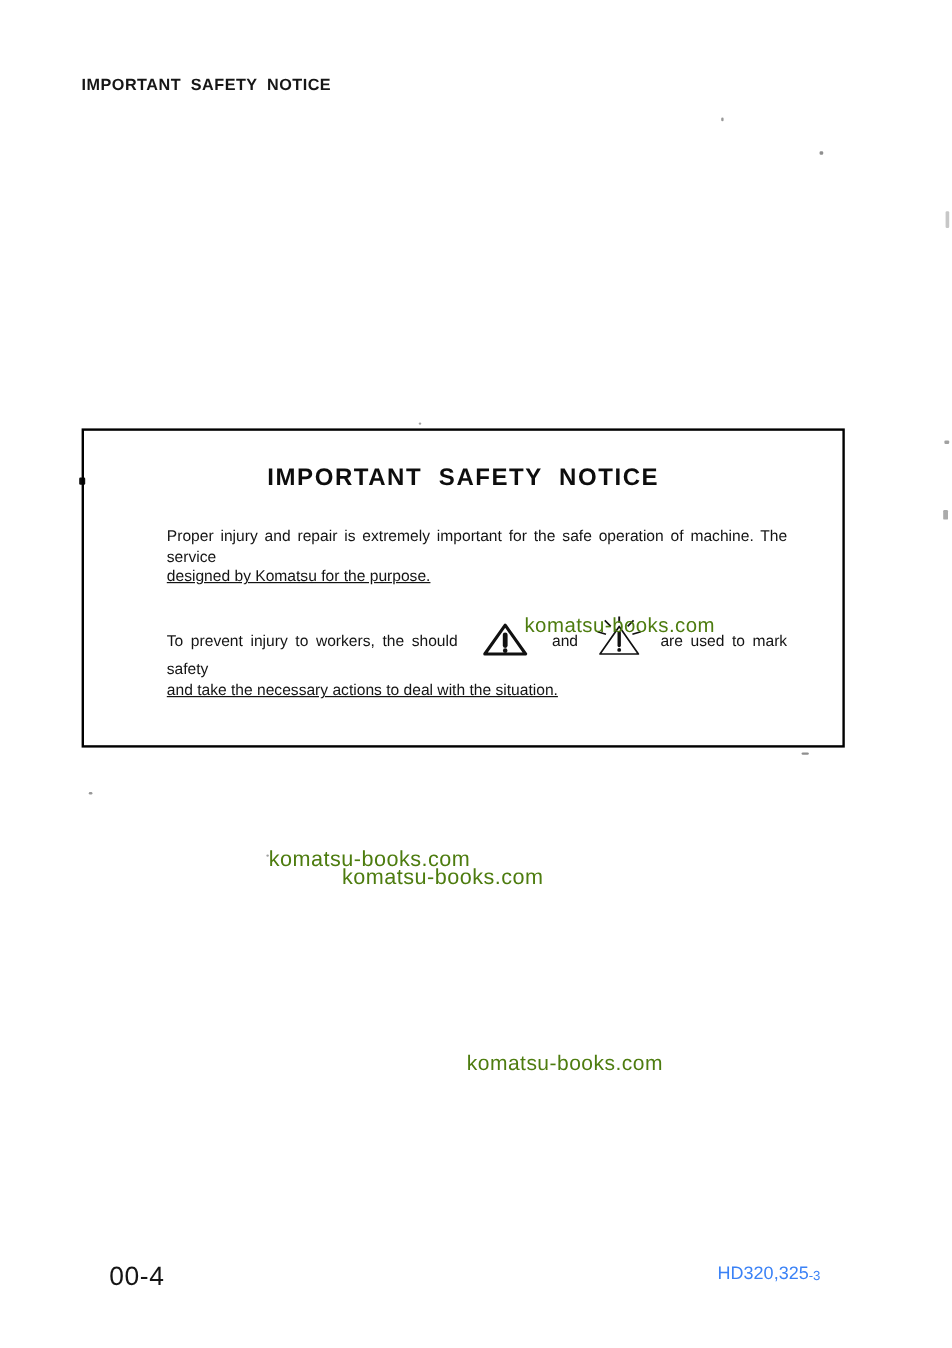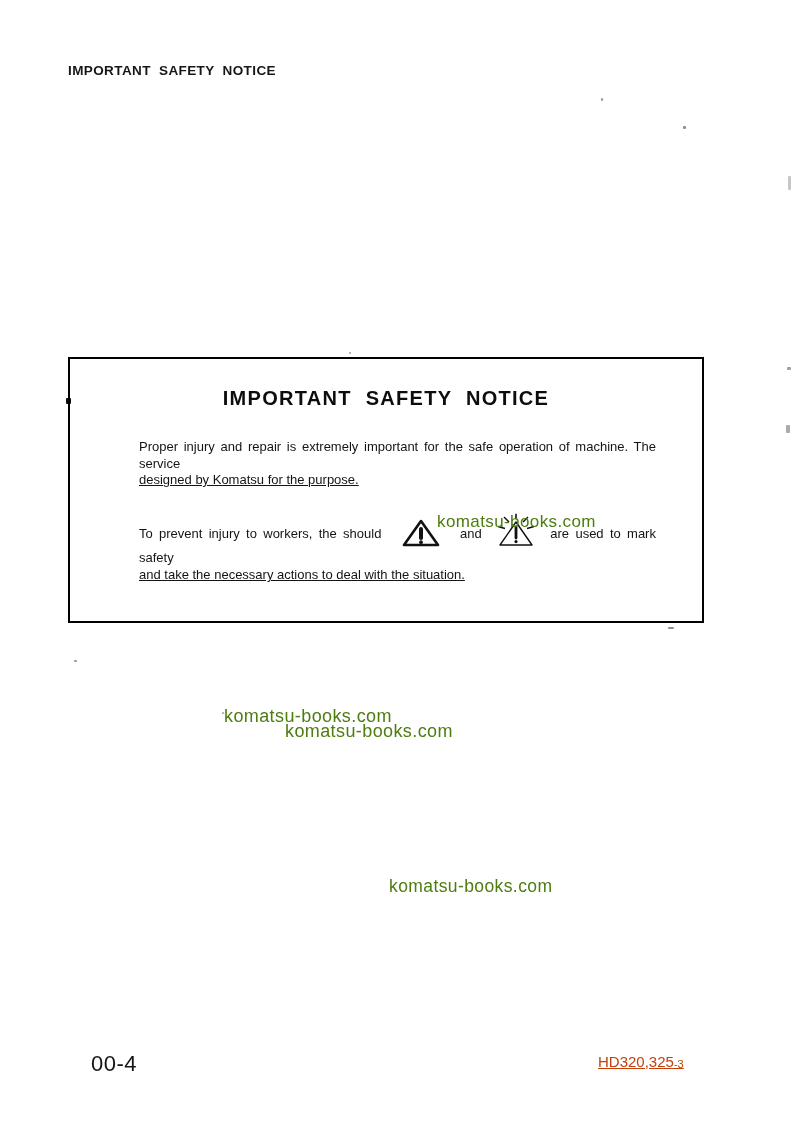--- a/index.html
+++ b/index.html
@@ -48,21 +48,21 @@
     font-size:18px;color:#4d7c0f;letter-spacing:0.4px;
     white-space:nowrap;
   }
   .wm-over-text{left:437px;top:512px;font-size:17px;}
   .wm-mid-1{left:224px;top:706px;}
   .wm-mid-2{left:285px;top:721px;}
   .wm-low{left:389px;top:876px;font-size:17.5px;}
 
   
   .footer-left{left:67px;top:1051px;font-size:22px;color:#151515;letter-spacing:0.5px;margin-left:24px;}
-  .footer-right{left:598px;top:1053px;font-size:15px;color:#c2410c;text-decoration:underline;}
+  .footer-right{left:598px;top:1053px;font-size:15px;color:#3b82f6;}
   .footer-right .suffix{font-size:11px;position:relative;top:1px;}
 
   
   .speck{position:absolute;background:#444;border-radius:1px;}
   .s1{left:601px;top:98px;width:2px;height:3px;opacity:.55;}
   .s2{left:683px;top:126px;width:3px;height:3px;opacity:.6;}
   .s3{left:349px;top:352px;width:2px;height:2px;opacity:.5;}
   .s4{left:74px;top:660px;width:3px;height:2px;opacity:.55;}
   .s5{left:787px;top:367px;width:4px;height:3px;opacity:.5;}
   .s6{left:786px;top:425px;width:4px;height:8px;opacity:.45;}

